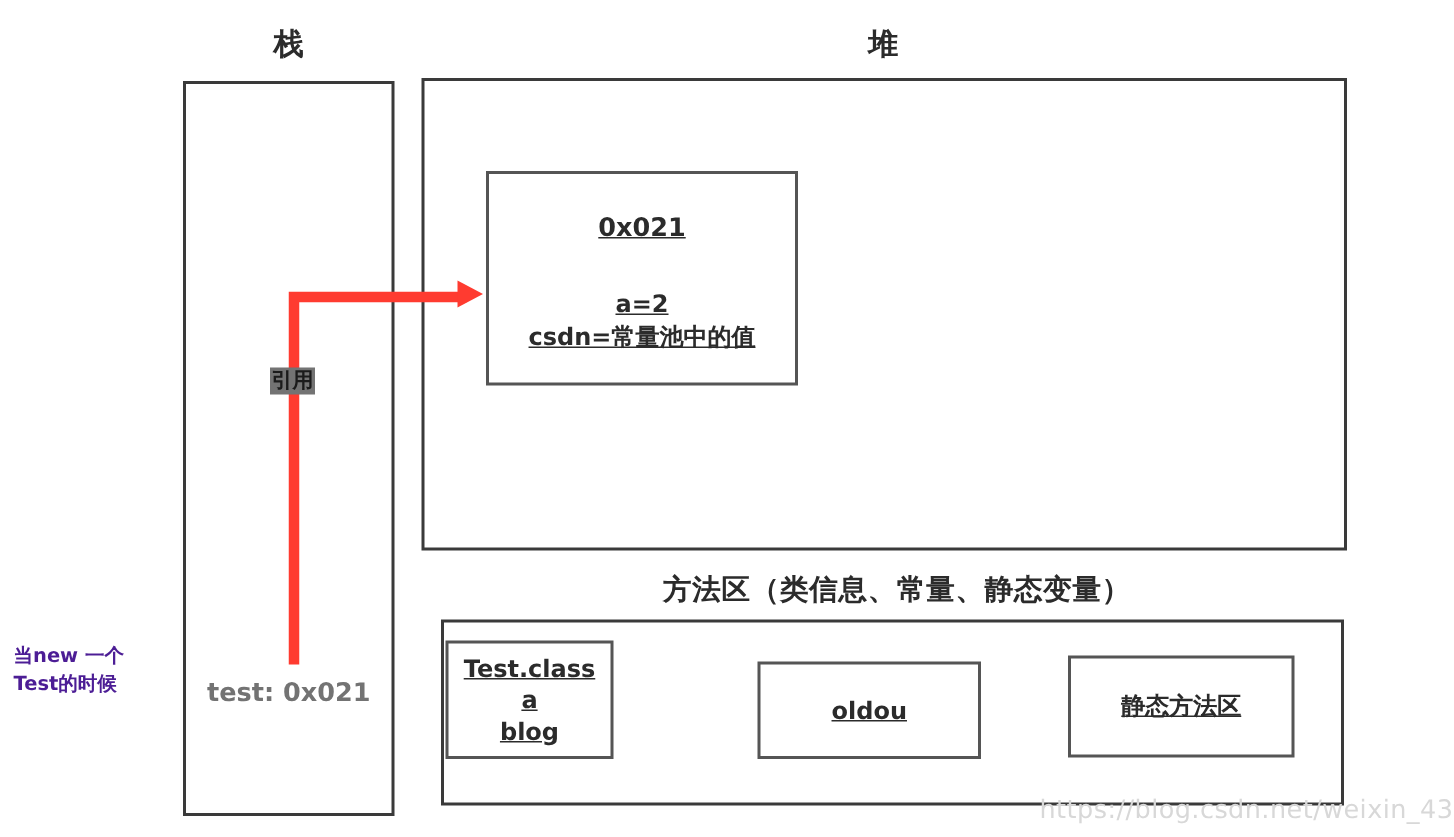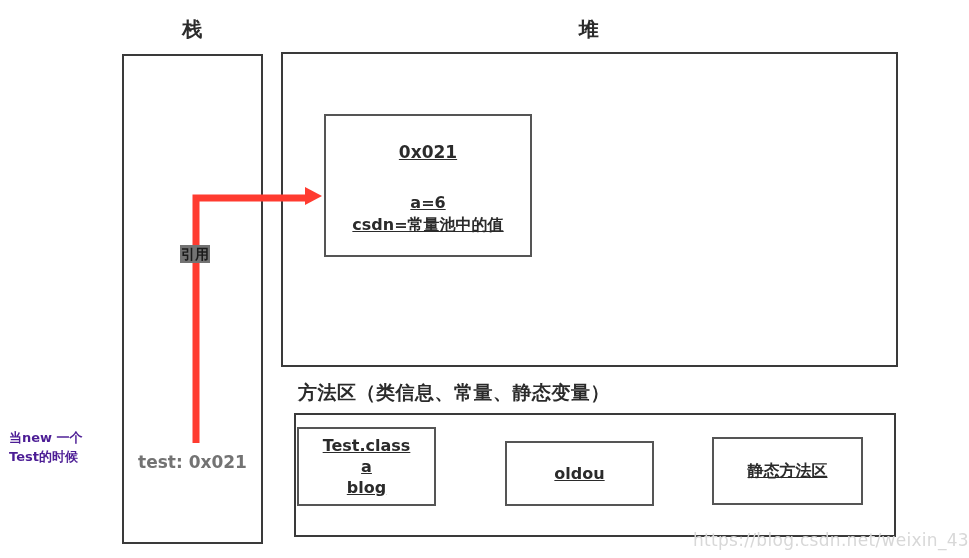--- a/index.html
+++ b/index.html
@@ -37,21 +37,21 @@
     left: 281px;
     top: 16px;
     width: 616px;
     text-align: center;
     font-size: 20px;
   }
   #method-area-title {
     left: 298px;
     top: 380px;
     width: 600px;
-    text-align: left;
+    text-align: center;
     font-size: 19px;
   }
 
   
   .region-box {
     position: absolute;
     border: 2px solid #3a3a3a;
     background: #ffffff;
     box-sizing: border-box;
   }
@@ -87,21 +87,21 @@
   }
   .object-field {
     font-size: 16px;
     line-height: 22px;
     white-space: nowrap;
   }
 
   #class-box {
     left: 297px;
     top: 427px;
-    width: 139px;
+    width: 112px;
     height: 79px;
     line-height: 21px;
     font-size: 16px;
   }
   #constant-box {
     left: 505px;
     top: 441px;
     width: 149px;
     height: 65px;
     font-size: 16px;
@@ -185,21 +185,21 @@
   <div class="region-title" id="method-area-title">方法区（类信息、常量、静态变量）</div>
 
   <div class="region-box" id="stack-box"></div>
 
   <div class="region-box" id="heap-box"></div>
 
   <div class="region-box" id="method-box"></div>
 
   <div class="inner-box" id="object-box">
     <div id="object-addr">0x021</div>
-    <div class="object-field">a=6</div>
+    <div class="object-field">a=2</div>
     <div class="object-field">csdn=常量池中的值</div>
   </div>
 
   <div class="inner-box" id="class-box">
     <div>Test.class</div>
     <div>a</div>
     <div>blog</div>
   </div>
 
   <div class="inner-box" id="static-box">

